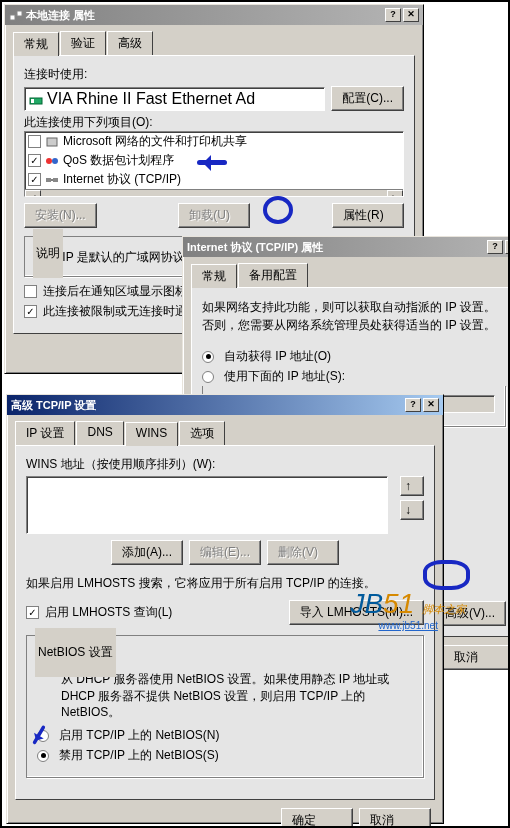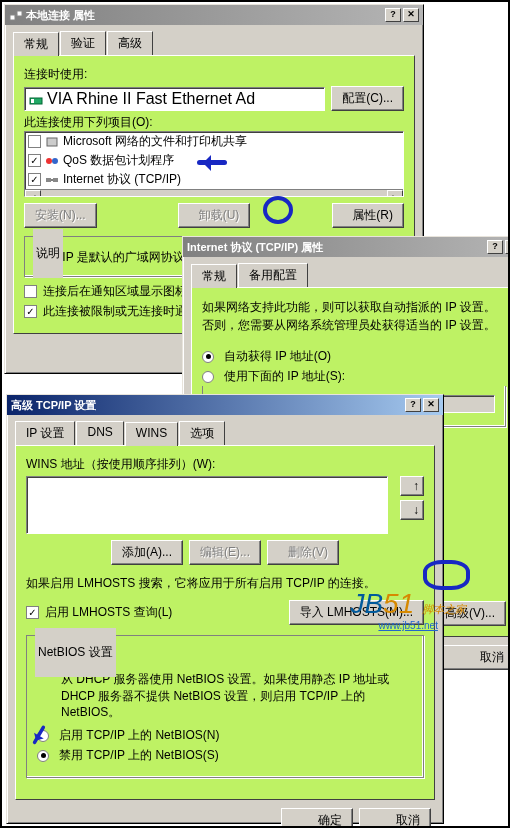--- a/index.html
+++ b/index.html
@@ -64,21 +64,21 @@
     background: #d4d0c8;
     z-index: 2;
     top: 1px;
   }
   .tab-body {
     border: 1px solid #fff;
     border-right-color: #404040;
     border-bottom-color: #404040;
     margin: 0 8px 8px 8px;
     padding: 10px;
-    background: #bef264;
+    background: #e5e5e5;
     min-height: 100px;
   }
   .groupbox {
     border: 1px solid #808080;
     box-shadow: inset -1px -1px 0 #fff, 1px 1px 0 #fff;
     padding: 12px 10px 10px 10px;
     margin: 6px 0;
     position: relative;
   }
   .groupbox-title {
@@ -91,21 +91,21 @@
   .btn {
     background: #d4d0c8;
     border: 1px solid #fff;
     border-right-color: #404040;
     border-bottom-color: #404040;
     box-shadow: inset -1px -1px 0 #808080;
     padding: 3px 10px;
     font-size: 12px;
     cursor: pointer;
     min-width: 72px;
-    text-align: right;
+    text-align: left;
   }
   .btn.disabled { color: #808080; text-shadow: 1px 1px 0 #fff; }
   .listbox {
     background: #fff;
     border: 1px solid #808080;
     border-right-color: #fff;
     border-bottom-color: #fff;
     box-shadow: inset 1px 1px 0 #404040;
     overflow: auto;
   }

